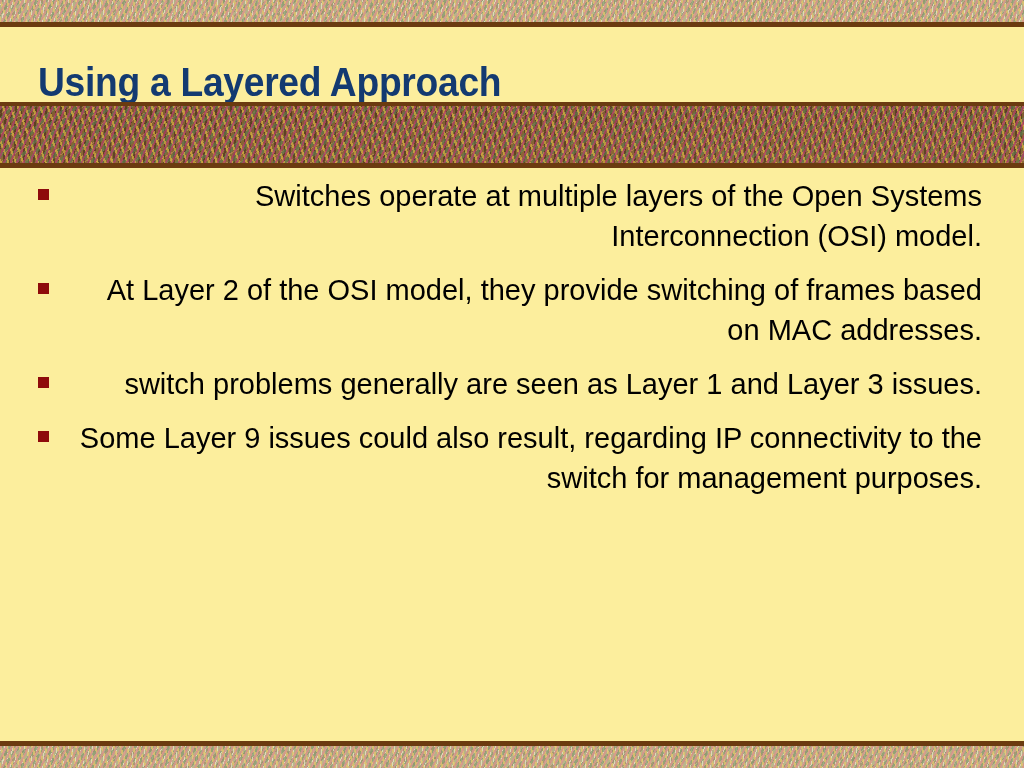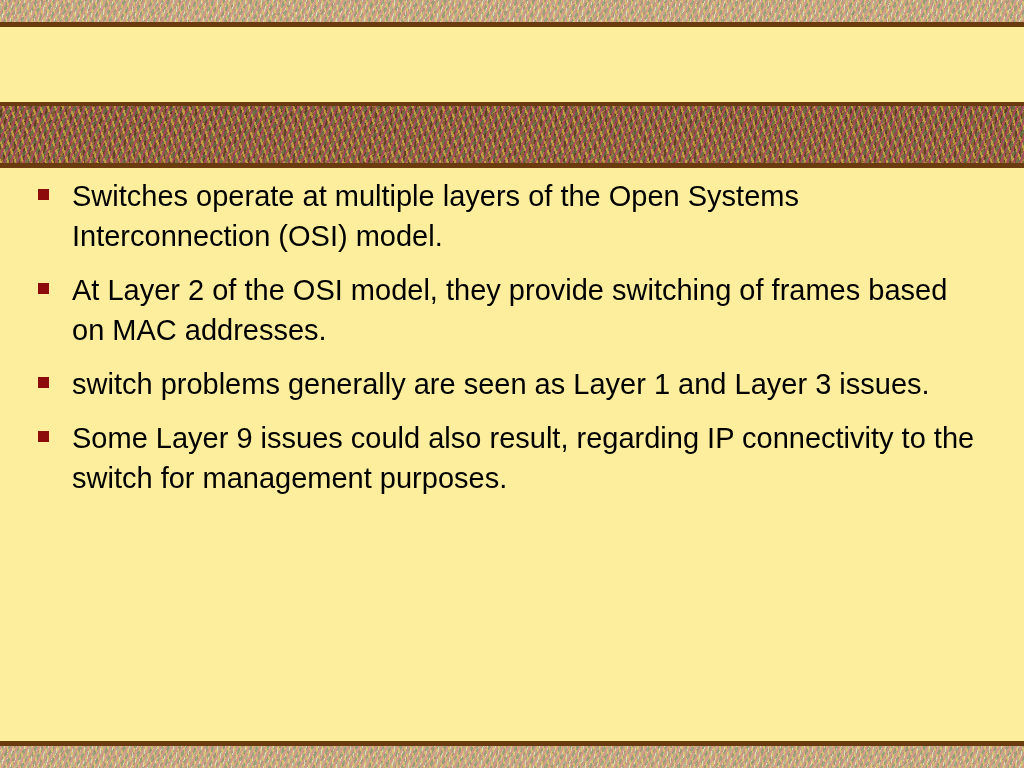--- a/index.html
+++ b/index.html
@@ -99,20 +99,21 @@
   #header-rule-top { top:102px; height:4px; }
   #header-band     { top:106px; height:57px; }
   #header-rule-bot { top:163px; height:5px; }
 
   
   #body {
     position:absolute;
     left:0; top:176px;
     width:1024px;
     padding:0 26px 0 32px;
+    text-align:right;
   }
 
   .bullet-row {
     position:relative;
     display:block;
     padding-left:40px;
     margin-bottom:14px;
   }
 
   .bullet-marker {
@@ -136,20 +137,23 @@
   #bottom-strip   { top:746px; height:22px; }
 </style>
 </head>
 <body>
 
 <div id="slide">
 
   <div id="top-strip" class="band tex-light"></div>
   <div id="top-rule" class="rule"></div>
 
+  <div id="title-area">
+    <h1 id="slide-title">Using a Layered Approach</h1>
+  </div>
 
   <div id="header-rule-top" class="rule"></div>
   <div id="header-band" class="band tex-dark"></div>
   <div id="header-rule-bot" class="rule"></div>
 
   <div id="body">
 
     <div class="bullet-row">
       <span class="bullet-marker"></span>
       <span class="bullet-text">Switches operate at multiple layers of the Open Systems Interconnection (OSI) model.</span>

